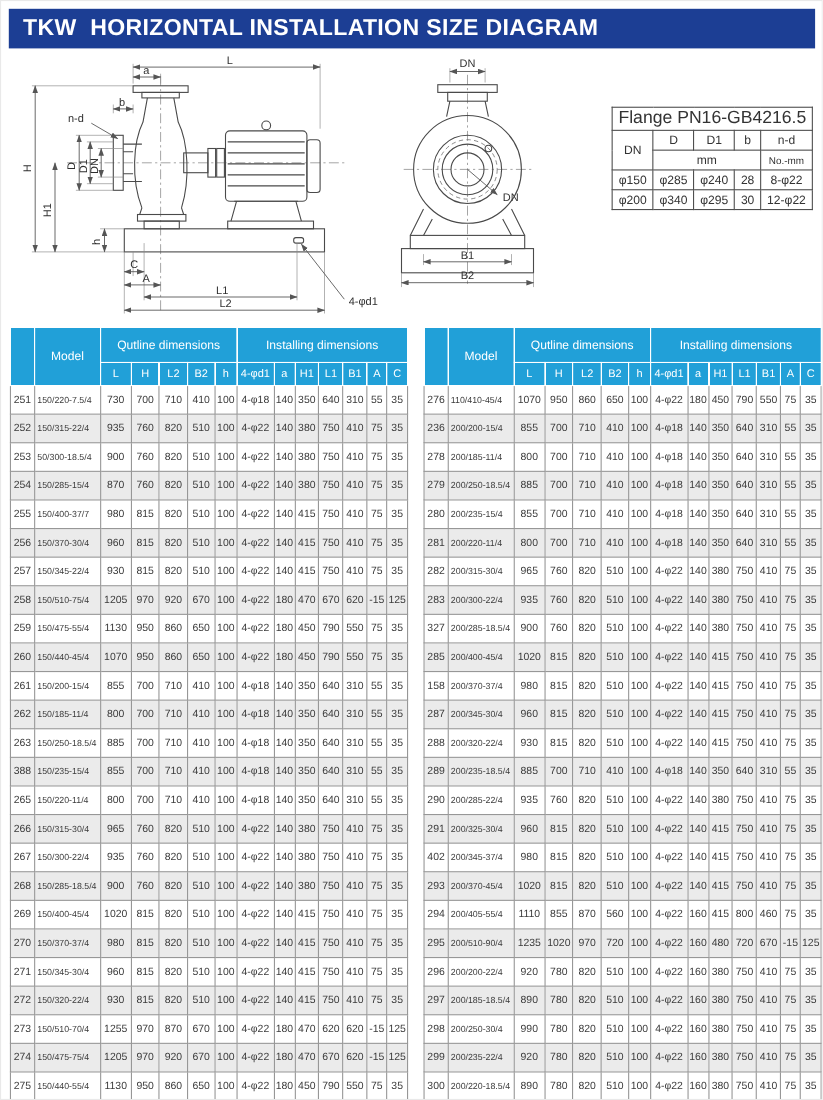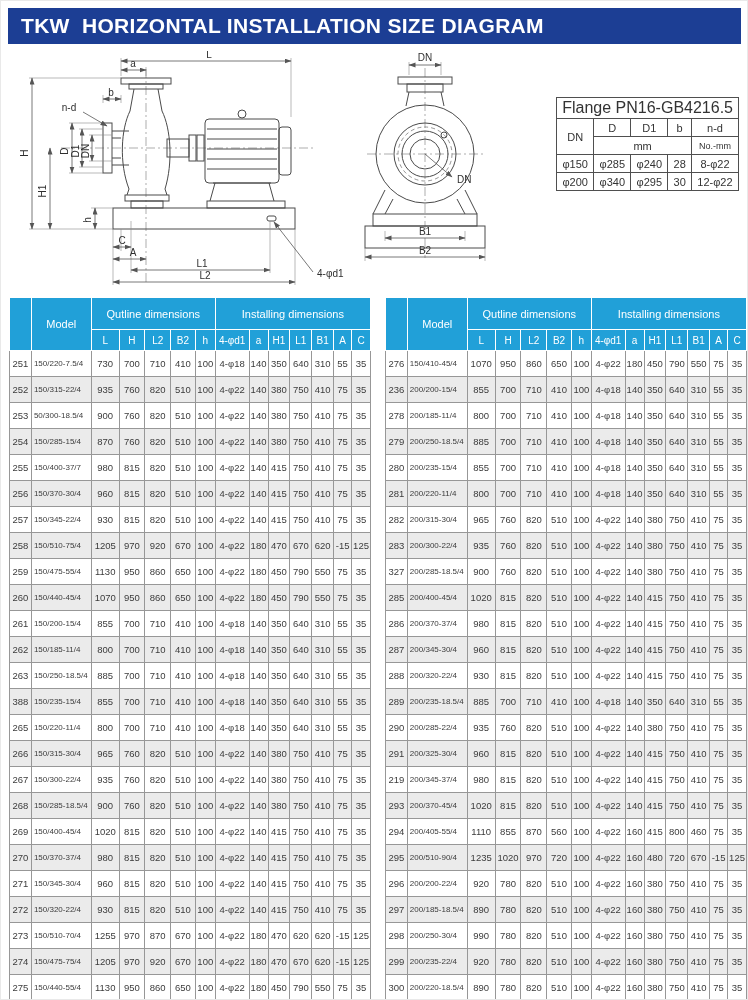--- a/index.html
+++ b/index.html
@@ -690,21 +690,21 @@
               <th>H1</th>
               <th>L1</th>
               <th>B1</th>
               <th>A</th>
               <th>C</th>
             </tr>
           </thead>
           <tbody>
             <tr>
               <td>276</td>
-              <td class="model">150/410-45/4</td>
+              <td class="model">110/410-45/4</td>
               <td>1070</td>
               <td>950</td>
               <td>860</td>
               <td>650</td>
               <td>100</td>
               <td>4-φ22</td>
               <td>180</td>
               <td>450</td>
               <td>790</td>
               <td>550</td>
@@ -849,21 +849,21 @@
               <td>100</td>
               <td>4-φ22</td>
               <td>140</td>
               <td>415</td>
               <td>750</td>
               <td>410</td>
               <td>75</td>
               <td>35</td>
             </tr>
             <tr>
-              <td>286</td>
+              <td>158</td>
               <td class="model">200/370-37/4</td>
               <td>980</td>
               <td>815</td>
               <td>820</td>
               <td>510</td>
               <td>100</td>
               <td>4-φ22</td>
               <td>140</td>
               <td>415</td>
               <td>750</td>
@@ -945,21 +945,21 @@
               <td>100</td>
               <td>4-φ22</td>
               <td>140</td>
               <td>415</td>
               <td>750</td>
               <td>410</td>
               <td>75</td>
               <td>35</td>
             </tr>
             <tr>
-              <td>219</td>
+              <td>402</td>
               <td class="model">200/345-37/4</td>
               <td>980</td>
               <td>815</td>
               <td>820</td>
               <td>510</td>
               <td>100</td>
               <td>4-φ22</td>
               <td>140</td>
               <td>415</td>
               <td>750</td>

